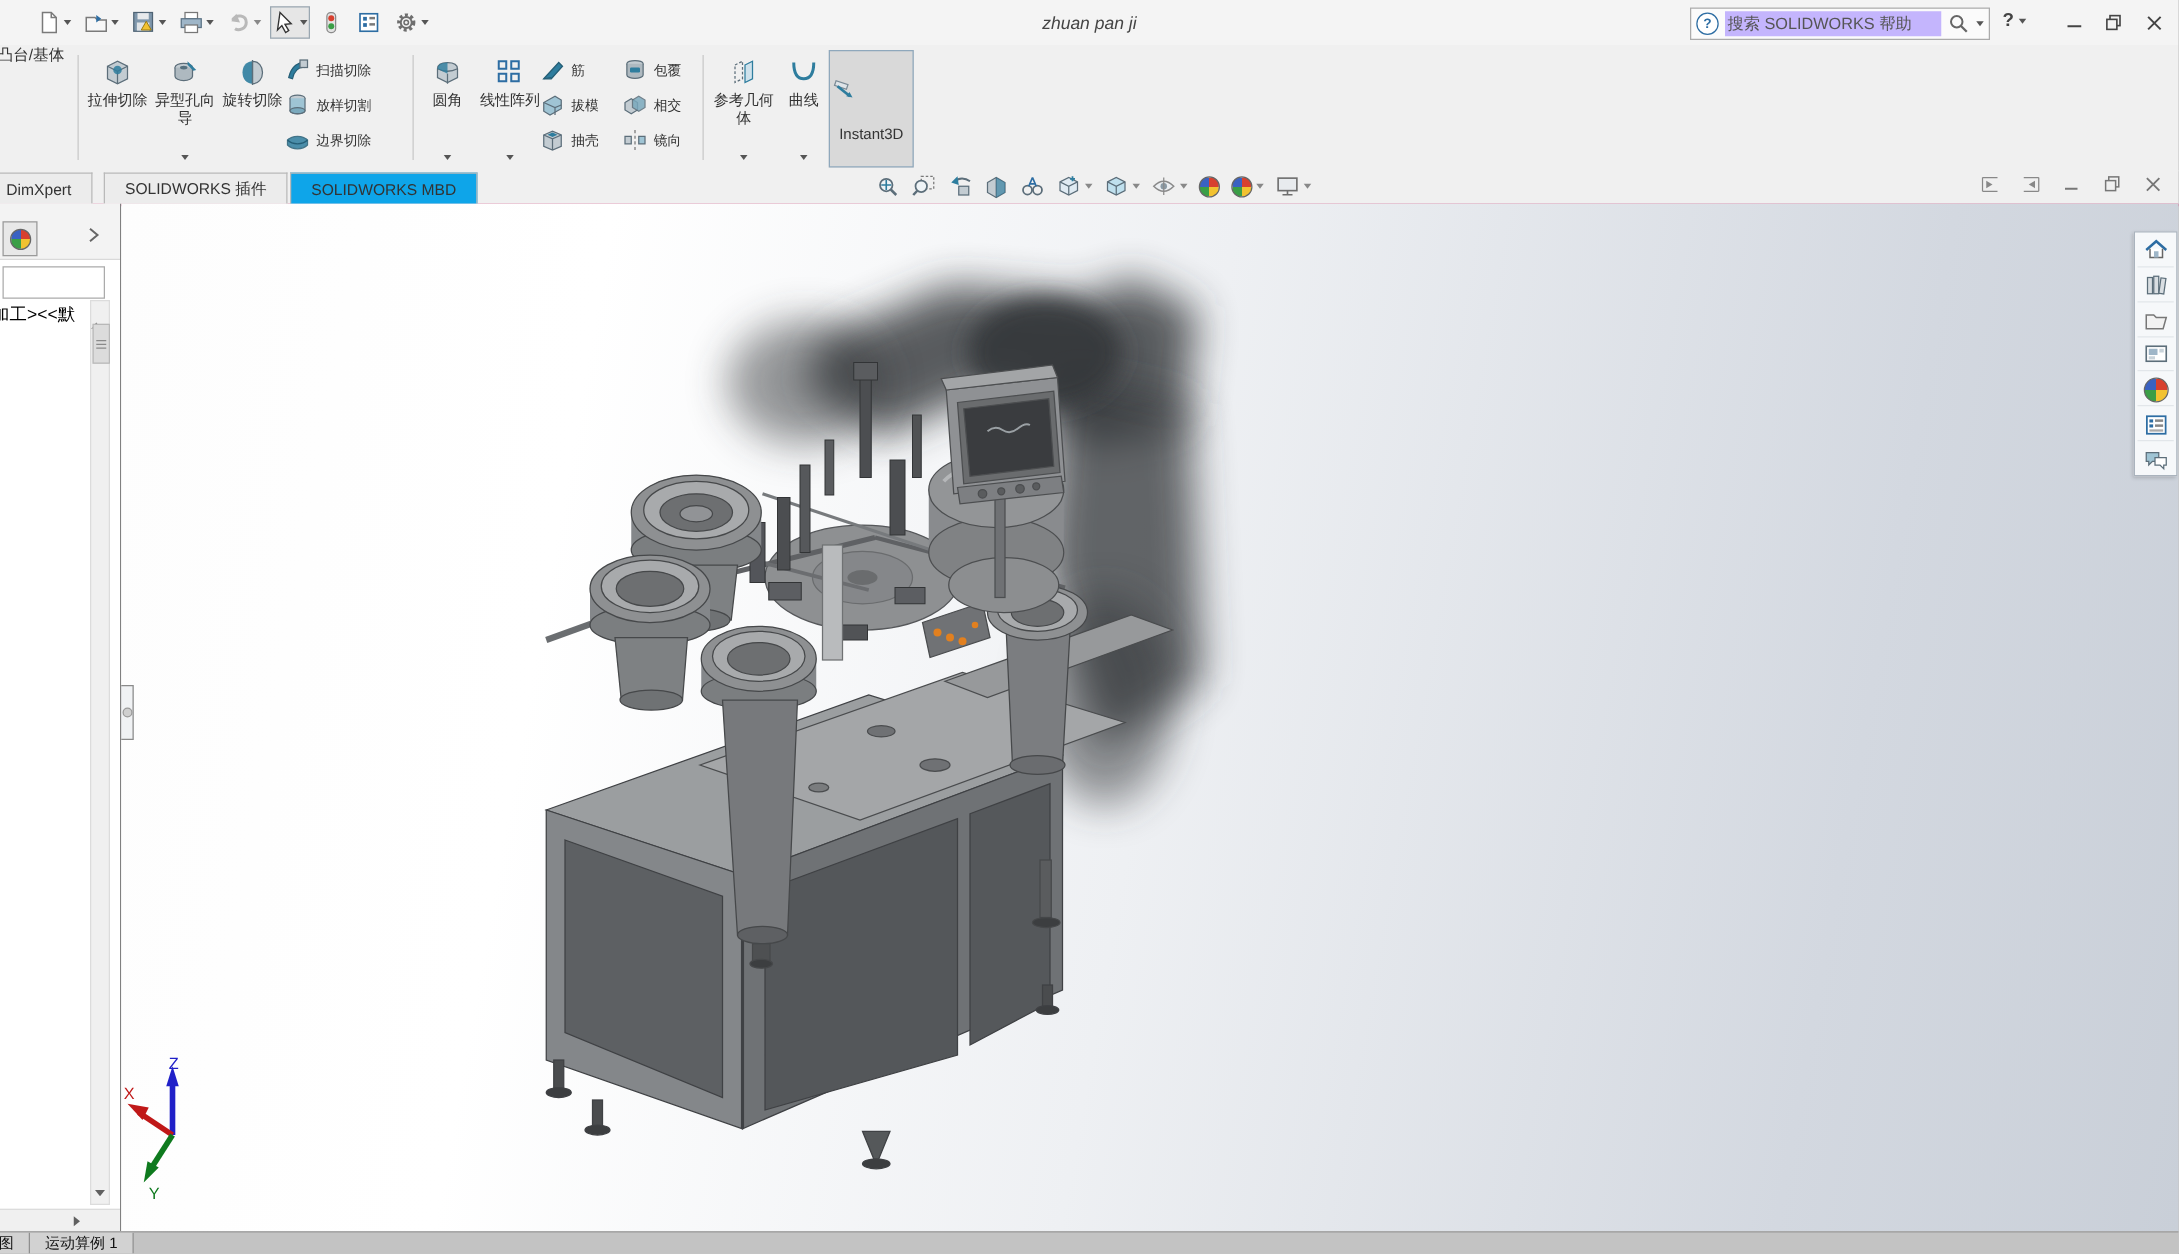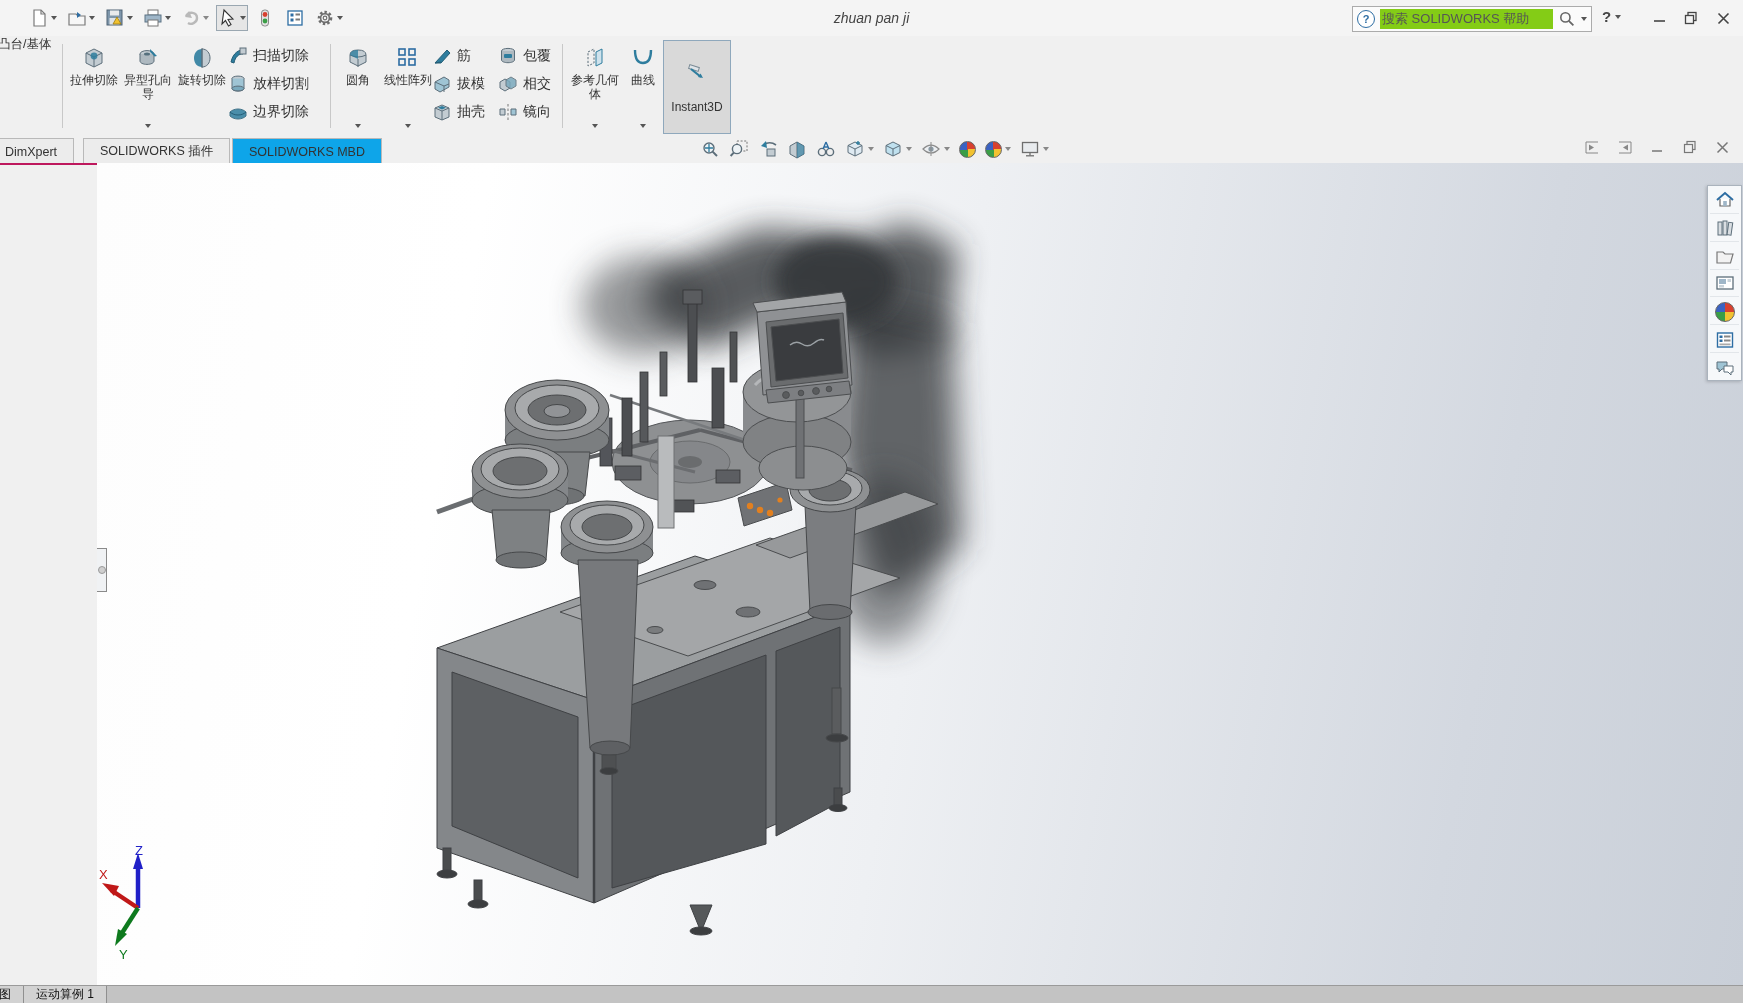--- a/index.html
+++ b/index.html
@@ -11,41 +11,41 @@
   #titlebar{position:absolute;left:0;top:0;width:1743px;height:36px;background:#f4f4f4;}
   #titletools{position:absolute;left:26px;top:0;height:36px;display:flex;align-items:center;gap:4px;}
   .ttool{display:flex;align-items:center;gap:2px;padding:2px 3px;}
   .ttool.pressed{border:1px solid #9aa7b1;background:#e6e6e6;padding:2px 1px;}
   .dd{width:0;height:0;border-left:3.5px solid transparent;border-right:3.5px solid transparent;border-top:4px solid #555;display:inline-block;}
   .dd.lite{border-top-color:#888;}
   #apptitle{position:absolute;left:0;right:0;top:0;height:36px;display:flex;align-items:center;justify-content:center;
             font-size:14px;color:#444;pointer-events:none;font-style:italic;}
   #searchbox{position:absolute;left:1352px;top:6px;width:230px;height:24px;border:1px solid #ababab;background:#fbfbfb;
              display:flex;align-items:center;padding:0 4px;gap:5px;}
-  #searchfield{flex:1;background:#84cc16;height:20px;display:flex;align-items:center;font-size:13px;color:#555;gap:5px;padding-left:2px;}
+  #searchfield{flex:1;background:#c4b5fd;height:20px;display:flex;align-items:center;font-size:13px;color:#555;gap:5px;padding-left:2px;}
   .qcircle{width:16px;height:16px;border:1.5px solid #2d6da3;border-radius:50%;color:#2d6da3;font-size:11px;font-weight:bold;
            display:flex;align-items:center;justify-content:center;flex:0 0 auto;background:#fff;}
   #helpbtn{position:absolute;left:1602px;top:8px;display:flex;align-items:center;gap:4px;font-size:15px;color:#444;font-weight:bold;}
   .winbtn{position:absolute;top:8px;width:26px;height:20px;display:flex;align-items:center;justify-content:center;}
   
   #ribbon{position:absolute;left:0;top:36px;width:1743px;height:100px;background:#f0f0f0;border-bottom:1px solid #c9c9c9;}
   .ribcut{position:absolute;left:0;top:0;width:58px;height:100px;display:flex;flex-direction:row;gap:14px;overflow:hidden;}
   .ribcut span{font-size:12.5px;color:#333;white-space:nowrap;margin-left:-2px;}
   .ribsep{position:absolute;top:8px;width:1px;height:84px;background:#c8c8c8;}
   .bigbtn{position:absolute;top:6px;display:flex;flex-direction:column;align-items:center;width:52px;height:90px;}
   .bigbtn .ric{margin-top:4px;}
   .biglabel{font-size:12px;line-height:14px;text-align:center;color:#333;margin-top:3px;}
   .bigdd{margin-top:auto;margin-bottom:4px;}
   .smallcol{position:absolute;top:8px;display:flex;flex-direction:column;gap:4px;}
   .smallbtn{display:flex;align-items:center;gap:5px;height:24px;}
-  .smalllabel{font-size:14px;color:#333;white-space:nowrap;}
+  .smalllabel{font-size:11px;color:#333;white-space:nowrap;}
   .ric{width:24px;height:24px;flex:0 0 auto;}
   .ric16{width:20px;height:20px;flex:0 0 auto;}
   #instant3d{position:absolute;left:663px;top:4px;width:66px;height:92px;border:1px solid #8fa8bc;background:#d9d9d9;
-             display:flex;flex-direction:column;align-items:center;justify-content:center;gap:16px;}
+             display:flex;flex-direction:column;justify-content:center;gap:16px;}
   #instant3d .biglabel{margin:0;}
   
   #tabrow{position:absolute;left:0;top:136px;width:1743px;height:27px;background:#f0f0f0;border-bottom:2px solid #be185d;overflow:hidden;}
   .ctab{position:absolute;top:2px;height:25px;display:flex;align-items:center;padding:0 16px;font-size:12.5px;color:#333;
         border:1px solid #b9b9b9;border-bottom:none;background:#ececec;}
   #headsup{position:absolute;left:700px;top:3px;display:flex;align-items:center;gap:9px;}
   .hicon{display:flex;align-items:center;gap:3px;}
   #docctl{position:absolute;right:14px;top:4px;display:flex;align-items:center;gap:19px;}
   
   #workarea{position:absolute;left:0;top:163px;width:1743px;height:822px;}
@@ -463,20 +463,48 @@
           <rect x="1.5" y="4.5" width="8" height="8" fill="#f0f0f0" stroke="#777" stroke-width="1.2"></rect>
         </svg>
       <svg width="13" height="13" viewBox="0 0 13 13">
           <path d="M1.5 1.5l10 10M11.5 1.5l-10 10" stroke="#777" stroke-width="1.5"></path>
         </svg>
     </div>
   </div>
 
   <div id="workarea">
 
+    <div id="leftpanel">
+      <div id="lp-head">
+        <span id="lp-tab">
+            <span class="ball small"></span>
+          </span>
+        <span id="lp-chevron">
+          <svg width="10" height="12" viewBox="0 0 10 12">
+              <path d="M2 1l6 5-6 5" fill="none" stroke="#666" stroke-width="1.6"></path>
+            </svg>
+        </span>
+      </div>
+      <div id="lp-filter"></div>
+      <div id="lp-tree">加工&gt;&lt;&lt;默</div>
+      <div id="lp-vscroll">
+        <i class="scrollarrow up"></i>
+        <span id="lp-thumb">
+            <i></i>
+            <i></i>
+            <i></i>
+          </span>
+        <i class="scrollarrow down" style="position:absolute;bottom:2px;left:3px;"></i>
+      </div>
+      <div id="lp-hscroll">
+        <span id="lp-hbtn">
+            <i class="rightarrow"></i>
+          </span>
+      </div>
+    </div>
 
     <div id="viewport">
       <svg width="1646" height="822" viewBox="0 0 1646 822">
         <defs>
           <filter id="blurBig" x="-60%" y="-60%" width="220%" height="220%">
               <feGaussianBlur stdDeviation="16"></feGaussianBlur>
             </filter>
           <filter id="blurSoft" x="-60%" y="-60%" width="220%" height="220%">
               <feGaussianBlur stdDeviation="9"></feGaussianBlur>
             </filter>

